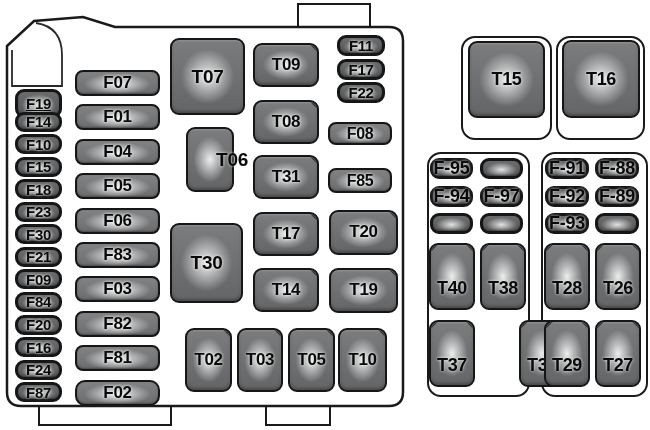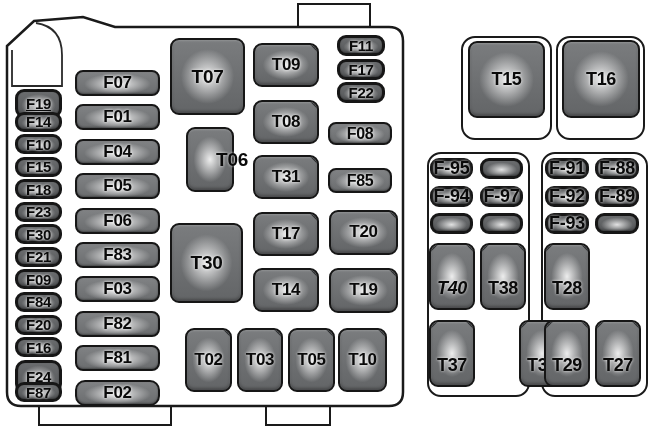--- a/index.html
+++ b/index.html
@@ -77,21 +77,21 @@
     <div class="item fuse f-dark fs15" style="left: 15px; top: 134.1px; width: 47px; height: 20px;">F10</div>
     <div class="item fuse f-dark fs15" style="left: 15px; top: 156.65px; width: 47px; height: 20px;">F15</div>
     <div class="item fuse f-dark fs15" style="left: 15px; top: 179.2px; width: 47px; height: 20px;">F18</div>
     <div class="item fuse f-dark fs15" style="left: 15px; top: 201.75px; width: 47px; height: 20px;">F23</div>
     <div class="item fuse f-dark fs15" style="left: 15px; top: 224.3px; width: 47px; height: 20px;">F30</div>
     <div class="item fuse f-dark fs15" style="left: 15px; top: 246.85px; width: 47px; height: 20px;">F21</div>
     <div class="item fuse f-dark fs15" style="left: 15px; top: 269.4px; width: 47px; height: 20px;">F09</div>
     <div class="item fuse f-dark fs15" style="left: 15px; top: 291.95px; width: 47px; height: 20px;">F84</div>
     <div class="item fuse f-dark fs15" style="left: 15px; top: 314.5px; width: 47px; height: 20px;">F20</div>
     <div class="item fuse f-dark fs15" style="left: 15px; top: 337.05px; width: 47px; height: 20px;">F16</div>
-    <div class="item fuse f-dark fs15" style="left: 15px; top: 359.6px; width: 47px; height: 34px; border-radius: 10px;">F24</div>
+    <div class="item fuse f-dark fs15" style="left: 15px; top: 359.6px; width: 47px; height: 20px;">F24</div>
     <div class="item fuse f-dark fs15" style="left: 15px; top: 382.15px; width: 47px; height: 20px;">F87</div>
     <div class="item fuse fs17" style="left: 75px; top: 70px; width: 85px; height: 26px;">F07</div>
     <div class="item fuse fs17" style="left: 75px; top: 104.4px; width: 85px; height: 26px;">F01</div>
     <div class="item fuse fs17" style="left: 75px; top: 138.8px; width: 85px; height: 26px;">F04</div>
     <div class="item fuse fs17" style="left: 75px; top: 173.2px; width: 85px; height: 26px;">F05</div>
     <div class="item fuse fs17" style="left: 75px; top: 207.6px; width: 85px; height: 26px;">F06</div>
     <div class="item fuse fs17" style="left: 75px; top: 242px; width: 85px; height: 26px;">F83</div>
     <div class="item fuse fs17" style="left: 75px; top: 276.4px; width: 85px; height: 26px;">F03</div>
     <div class="item fuse fs17" style="left: 75px; top: 310.8px; width: 85px; height: 26px;">F82</div>
     <div class="item fuse fs17" style="left: 75px; top: 345.2px; width: 85px; height: 26px;">F81</div>
@@ -116,26 +116,27 @@
     <div class="item relay fs17 ntr" style="left: 288px; top: 328px; width: 47px; height: 64px;">T05</div>
     <div class="item relay fs17 ntr" style="left: 338px; top: 328px; width: 49px; height: 64px;">T10</div>
     <div class="item relay fs18" style="left: 468px; top: 41px; width: 77px; height: 77px;">T15</div>
     <div class="item relay fs18" style="left: 562px; top: 40px; width: 78px; height: 78px;">T16</div>
     <div class="item fuse f-dark fs14" style="left: 430px; top: 158px; width: 43px; height: 21px;">F-95</div>
     <div class="item fuse f-dark fs14" style="left: 480px; top: 158px; width: 43px; height: 21px;"></div>
     <div class="item fuse f-dark fs14" style="left: 430px; top: 185.5px; width: 43px; height: 21px;">F-94</div>
     <div class="item fuse f-dark fs14" style="left: 480px; top: 185.5px; width: 43px; height: 21px;">F-97</div>
     <div class="item fuse f-dark fs14" style="left: 430px; top: 213px; width: 43px; height: 21px;"></div>
     <div class="item fuse f-dark fs14" style="left: 480px; top: 213px; width: 43px; height: 21px;"></div>
-    <div class="item relay fs18 ntr ntl low" style="left: 429px; top: 243px; width: 46px; height: 67px; font-style: italic;">T40</div>
+    <div class="item relay fs18 ntr ntl low" style="left: 429px; top: 243px; width: 46px; height: 67px;">T40</div>
     <div class="item relay fs18 ntr ntl low" style="left: 480px; top: 243px; width: 46px; height: 67px;">T38</div>
     <div class="item relay fs18 ntr ntl low" style="left: 429px; top: 320px; width: 46px; height: 67px;">T37</div>
     <div class="item relay fs18 ntr ntl low" style="left: 480px; top: 320px; width: 46px; height: 67px; margin-left: 39px;">T39</div>
     <div class="item fuse f-dark fs14" style="left: 545px; top: 158px; width: 44px; height: 21px;">F-91</div>
     <div class="item fuse f-dark fs14" style="left: 595px; top: 158px; width: 44px; height: 21px;">F-88</div>
     <div class="item fuse f-dark fs14" style="left: 545px; top: 185.5px; width: 44px; height: 21px;">F-92</div>
     <div class="item fuse f-dark fs14" style="left: 595px; top: 185.5px; width: 44px; height: 21px;">F-89</div>
     <div class="item fuse f-dark fs14" style="left: 545px; top: 213px; width: 44px; height: 21px;">F-93</div>
     <div class="item fuse f-dark fs14" style="left: 595px; top: 213px; width: 44px; height: 21px;"></div>
     <div class="item relay fs18 ntr ntl low" style="left: 544px; top: 243px; width: 46px; height: 67px;">T28</div>
+    <div class="item relay fs18 ntr ntl low" style="left: 595px; top: 243px; width: 46px; height: 67px;">T26</div>
     <div class="item relay fs18 ntr ntl low" style="left: 544px; top: 320px; width: 46px; height: 67px;">T29</div>
     <div class="item relay fs18 ntr ntl low" style="left: 595px; top: 320px; width: 46px; height: 67px;">T27</div>
 </div>
 
 </body></html>

